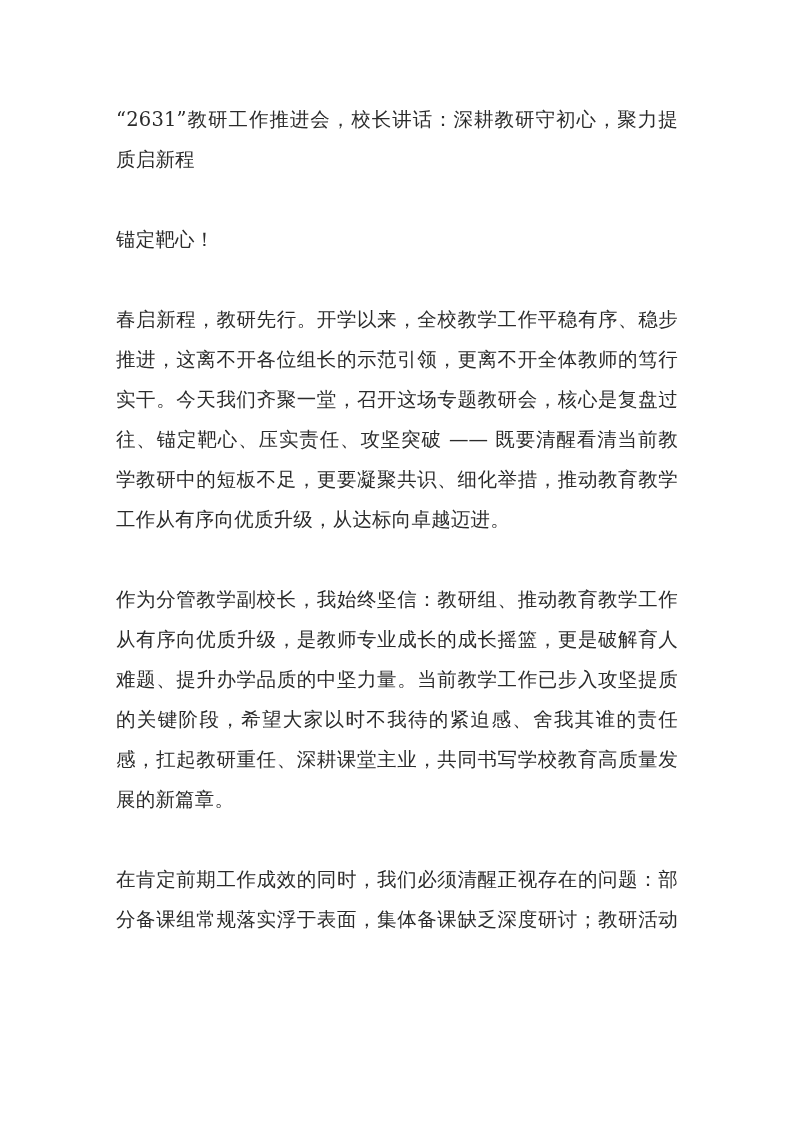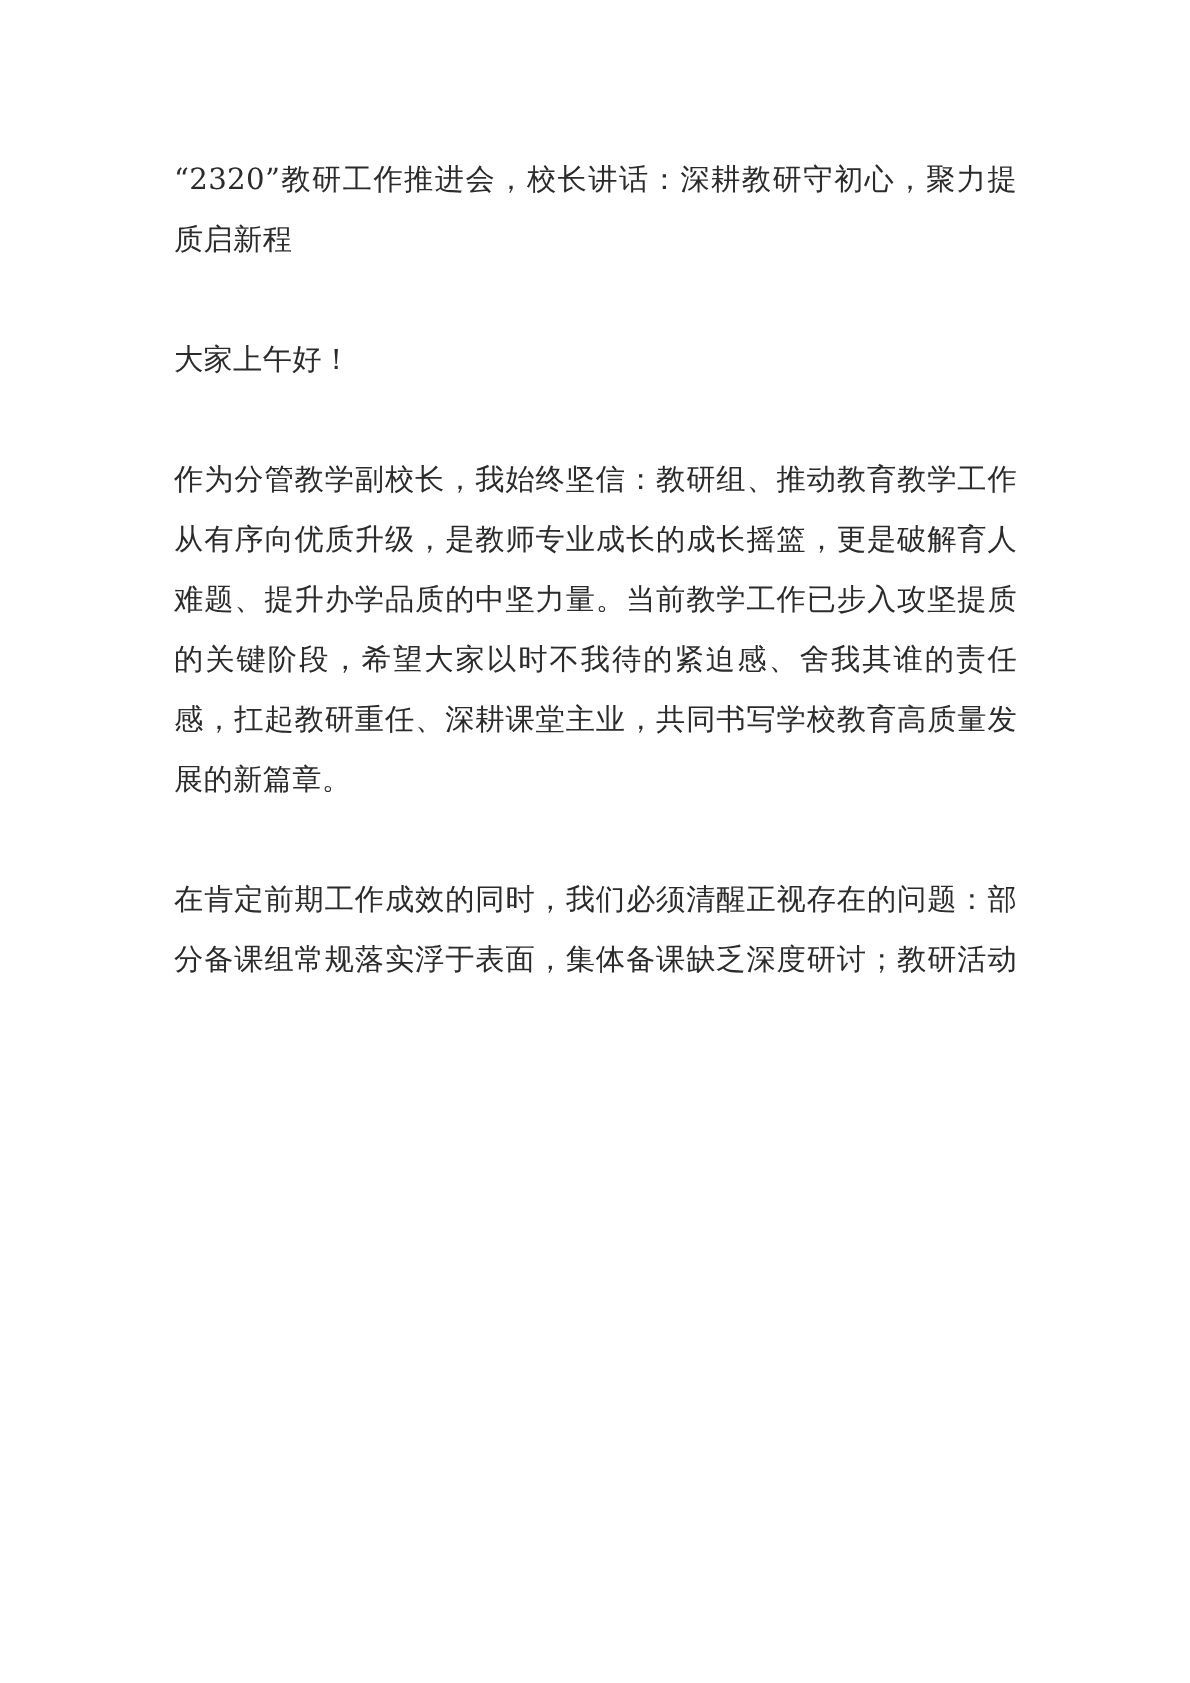--- a/index.html
+++ b/index.html
@@ -59,24 +59,25 @@
     max-height: 80px;
     overflow: hidden;
   }
 </style>
 </head>
 <body>
 
 <div class="page">
   <div class="doc-body">
 
-    <p class="para doc-title">“2320”教研工作推进会，校长讲话：深耕教研守初心，聚力提质启新程</p>
+    <p class="para doc-title">“2631”教研工作推进会，校长讲话：深耕教研守初心，聚力提质启新程</p>
 
 
-    <p class="para greeting">大家上午好！</p>
+    <p class="para greeting">锚定靶心！</p>
 
+    <p class="para">春启新程，教研先行。开学以来，全校教学工作平稳有序、稳步推进，这离不开各位组长的示范引领，更离不开全体教师的笃行实干。今天我们齐聚一堂，召开这场专题教研会，核心是复盘过往、锚定靶心、压实责任、攻坚突破 —— 既要清醒看清当前教学教研中的短板不足，更要凝聚共识、细化举措，推动教育教学工作从有序向优质升级，从达标向卓越迈进。</p>
 
     <p class="para">作为分管教学副校长，我始终坚信：教研组、推动教育教学工作从有序向优质升级，是教师专业成长的成长摇篮，更是破解育人难题、提升办学品质的中坚力量。当前教学工作已步入攻坚提质的关键阶段，希望大家以时不我待的紧迫感、舍我其谁的责任感，扛起教研重任、深耕课堂主业，共同书写学校教育高质量发展的新篇章。</p>
 
     <p class="para clipped">在肯定前期工作成效的同时，我们必须清醒正视存在的问题：部分备课组常规落实浮于表面，集体备课缺乏深度研讨；教研活动靶向性不</p>
 
   </div>
 </div>
 
 </body></html>

